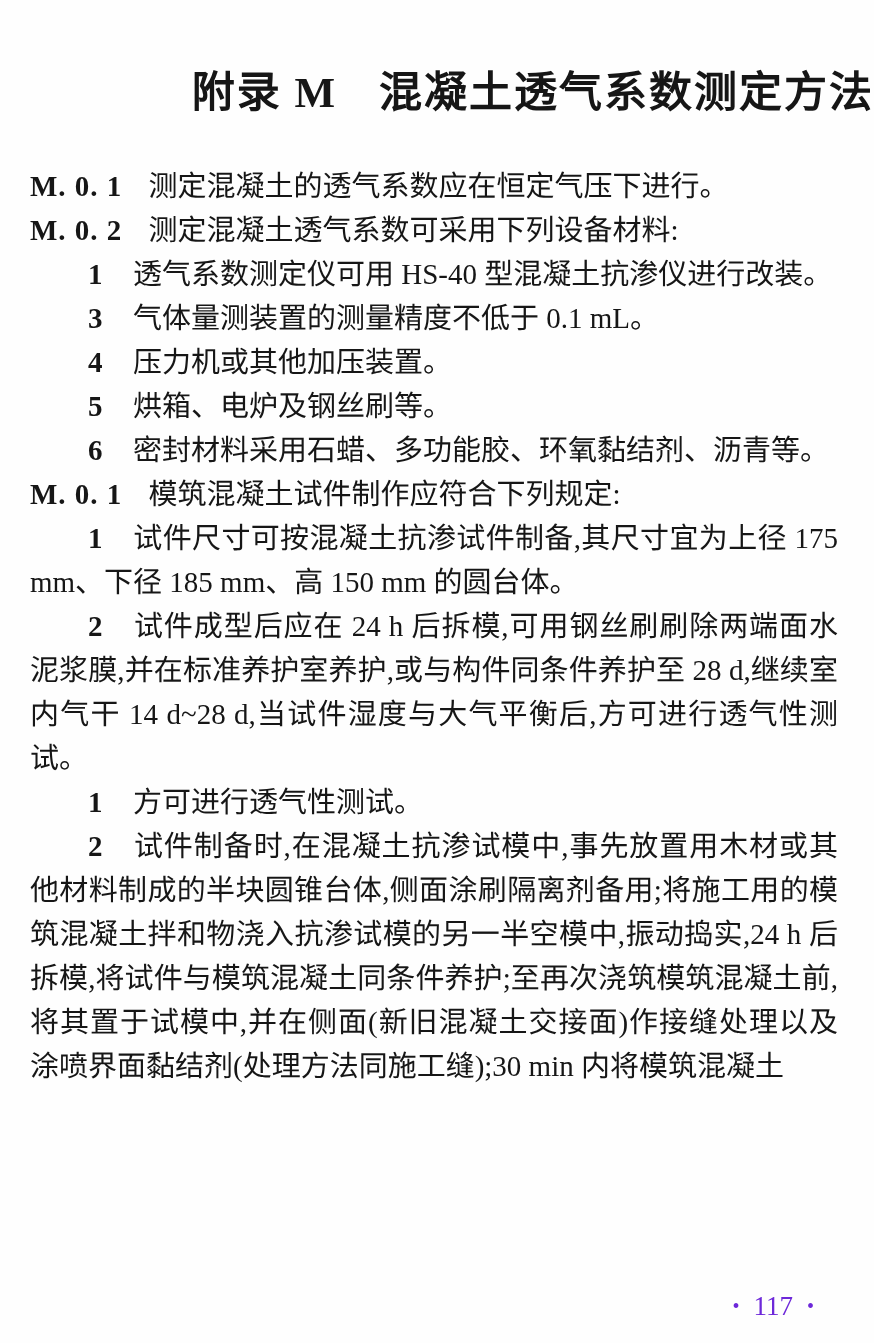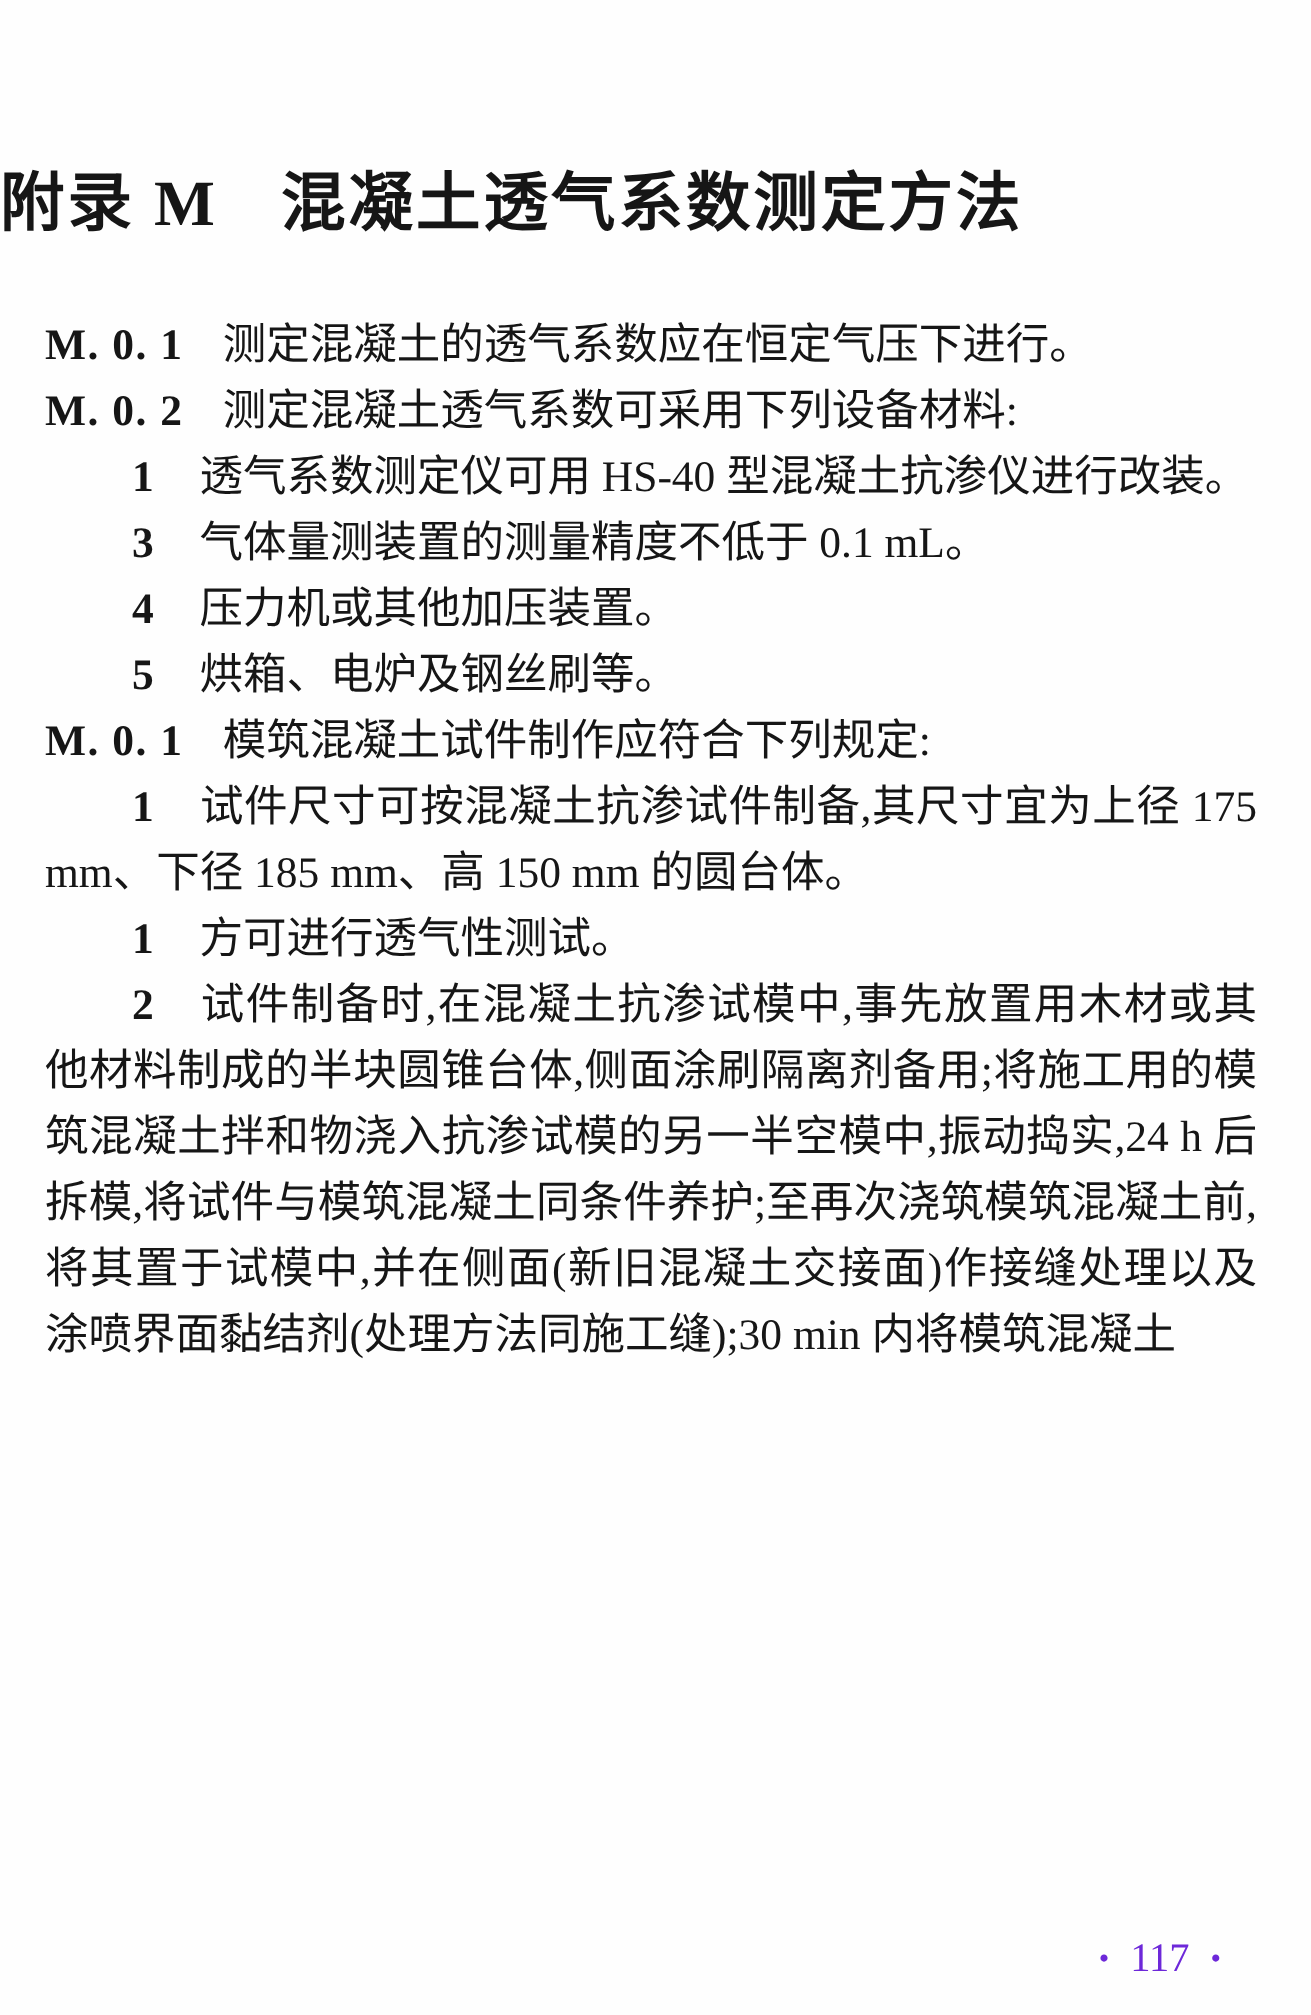--- a/index.html
+++ b/index.html
@@ -11,22 +11,22 @@
     position: relative;
     width: 874px;
     height: 1343px;
     background: #fefefe;
     color: #161616;
     font-family: "Liberation Serif", "DejaVu Serif", serif;
     overflow: hidden;
   }
   .title {
     margin: 0;
-    padding-top: 104px;
-    text-align: left;
+    padding-top: 60px;
+    text-align: right;
     font-size: 43px;
     line-height: 66px;
     font-weight: bold;
     letter-spacing: 2px;
     white-space: nowrap;
   }
   .title-gap {
     display: inline-block;
     width: 42px;
   }
@@ -83,25 +83,27 @@
 
     <p class="item"><span class="item-num">1</span><span>透气系数测定仪可用 HS-40 型混凝土抗渗仪进行改装。</span></p>
 
 
     <p class="item"><span class="item-num">3</span><span>气体量测装置的测量精度不低于 0.1 mL。</span></p>
 
     <p class="item"><span class="item-num">4</span><span>压力机或其他加压装置。</span></p>
 
     <p class="item"><span class="item-num">5</span><span>烘箱、电炉及钢丝刷等。</span></p>
 
+    <p class="item"><span class="item-num">6</span><span>密封材料采用石蜡、多功能胶、环氧黏结剂、沥青等。</span></p>
 
     <p class="clause"><span class="clause-label">M. 0. 1</span><span>模筑混凝土试件制作应符合下列规定:</span></p>
 
     <p class="item"><span class="item-num">1</span><span>试件尺寸可按混凝土抗渗试件制备,其尺寸宜为上径 175 mm、下径 185 mm、高 150 mm 的圆台体。</span></p>
 
+    <p class="item"><span class="item-num">2</span><span>试件成型后应在 24 h 后拆模,可用钢丝刷刷除两端面水泥浆膜,并在标准养护室养护,或与构件同条件养护至 28 d,继续室内气干 14 d~28 d,当试件湿度与大气平衡后,方可进行透气性测试。</span></p>
 
 
     <p class="item"><span class="item-num">1</span><span>方可进行透气性测试。</span></p>
 
     <p class="item"><span class="item-num">2</span><span>试件制备时,在混凝土抗渗试模中,事先放置用木材或其他材料制成的半块圆锥台体,侧面涂刷隔离剂备用;将施工用的模筑混凝土拌和物浇入抗渗试模的另一半空模中,振动捣实,24 h 后拆模,将试件与模筑混凝土同条件养护;至再次浇筑模筑混凝土前,将其置于试模中,并在侧面(新旧混凝土交接面)作接缝处理以及涂喷界面黏结剂(处理方法同施工缝);30 min 内将模筑混凝土</span></p>
 
   </div>
 
   <div class="footer"><span class="dot">•</span><span>117</span><span class="dot">•</span></div>
 

